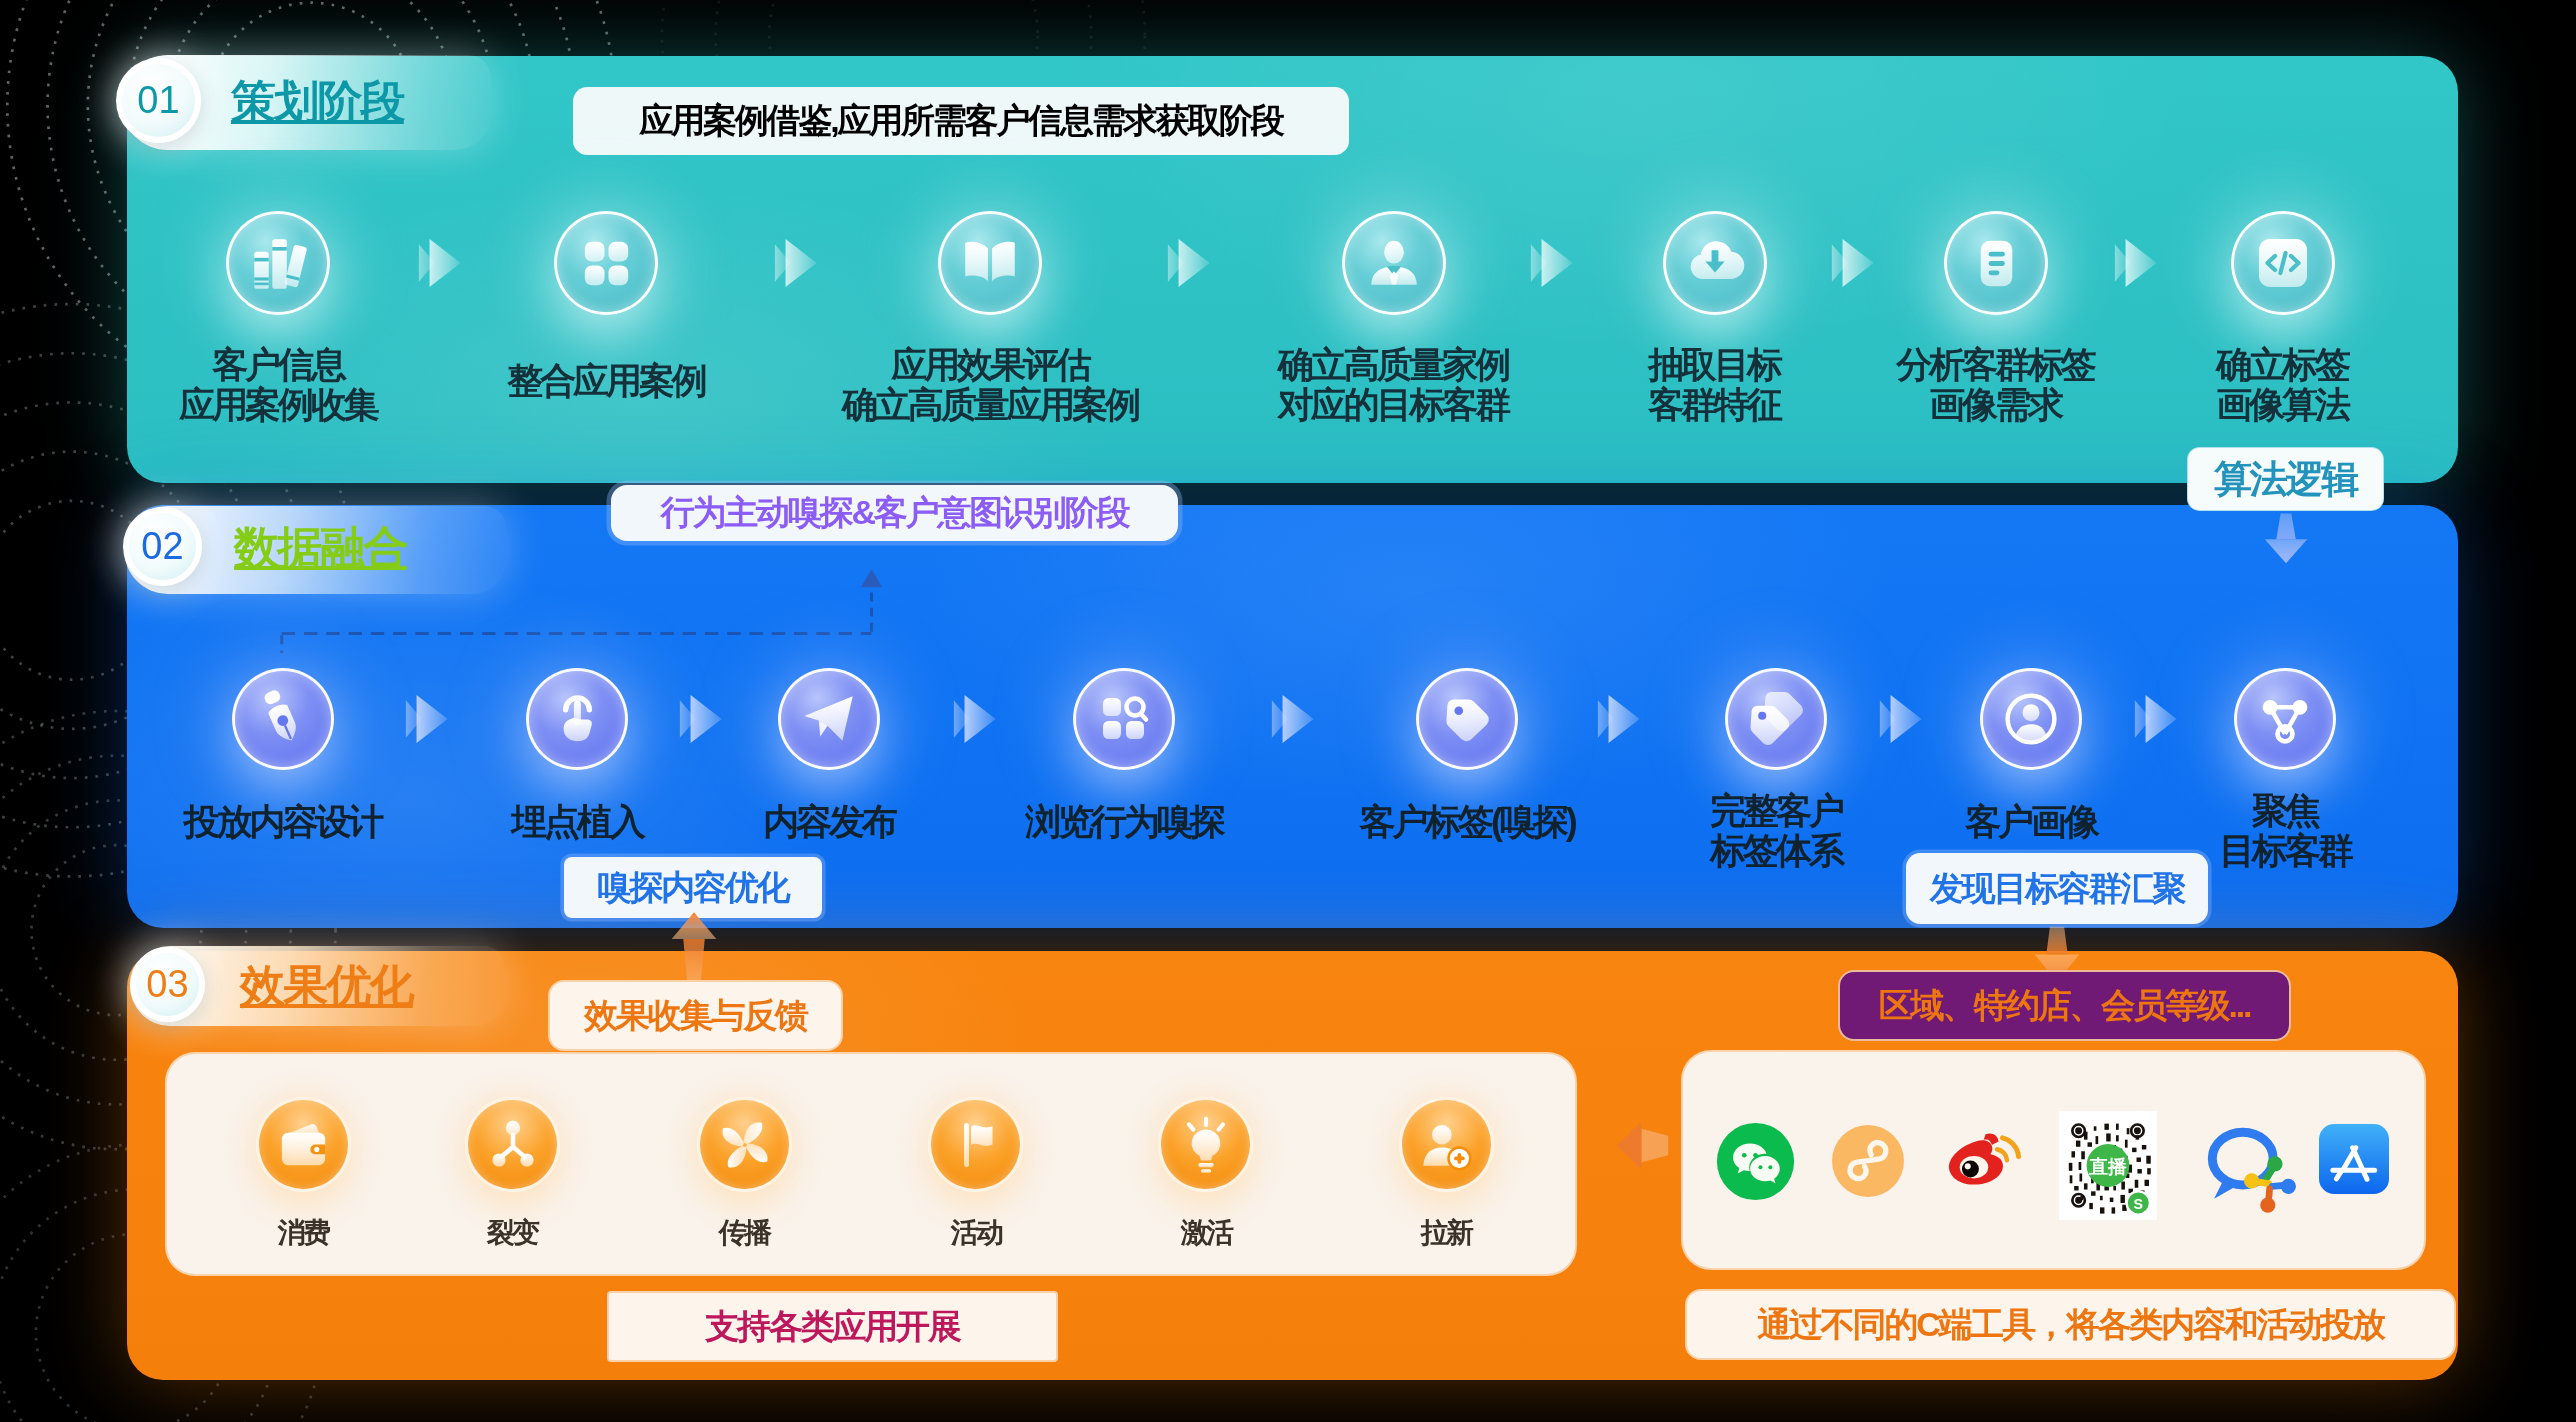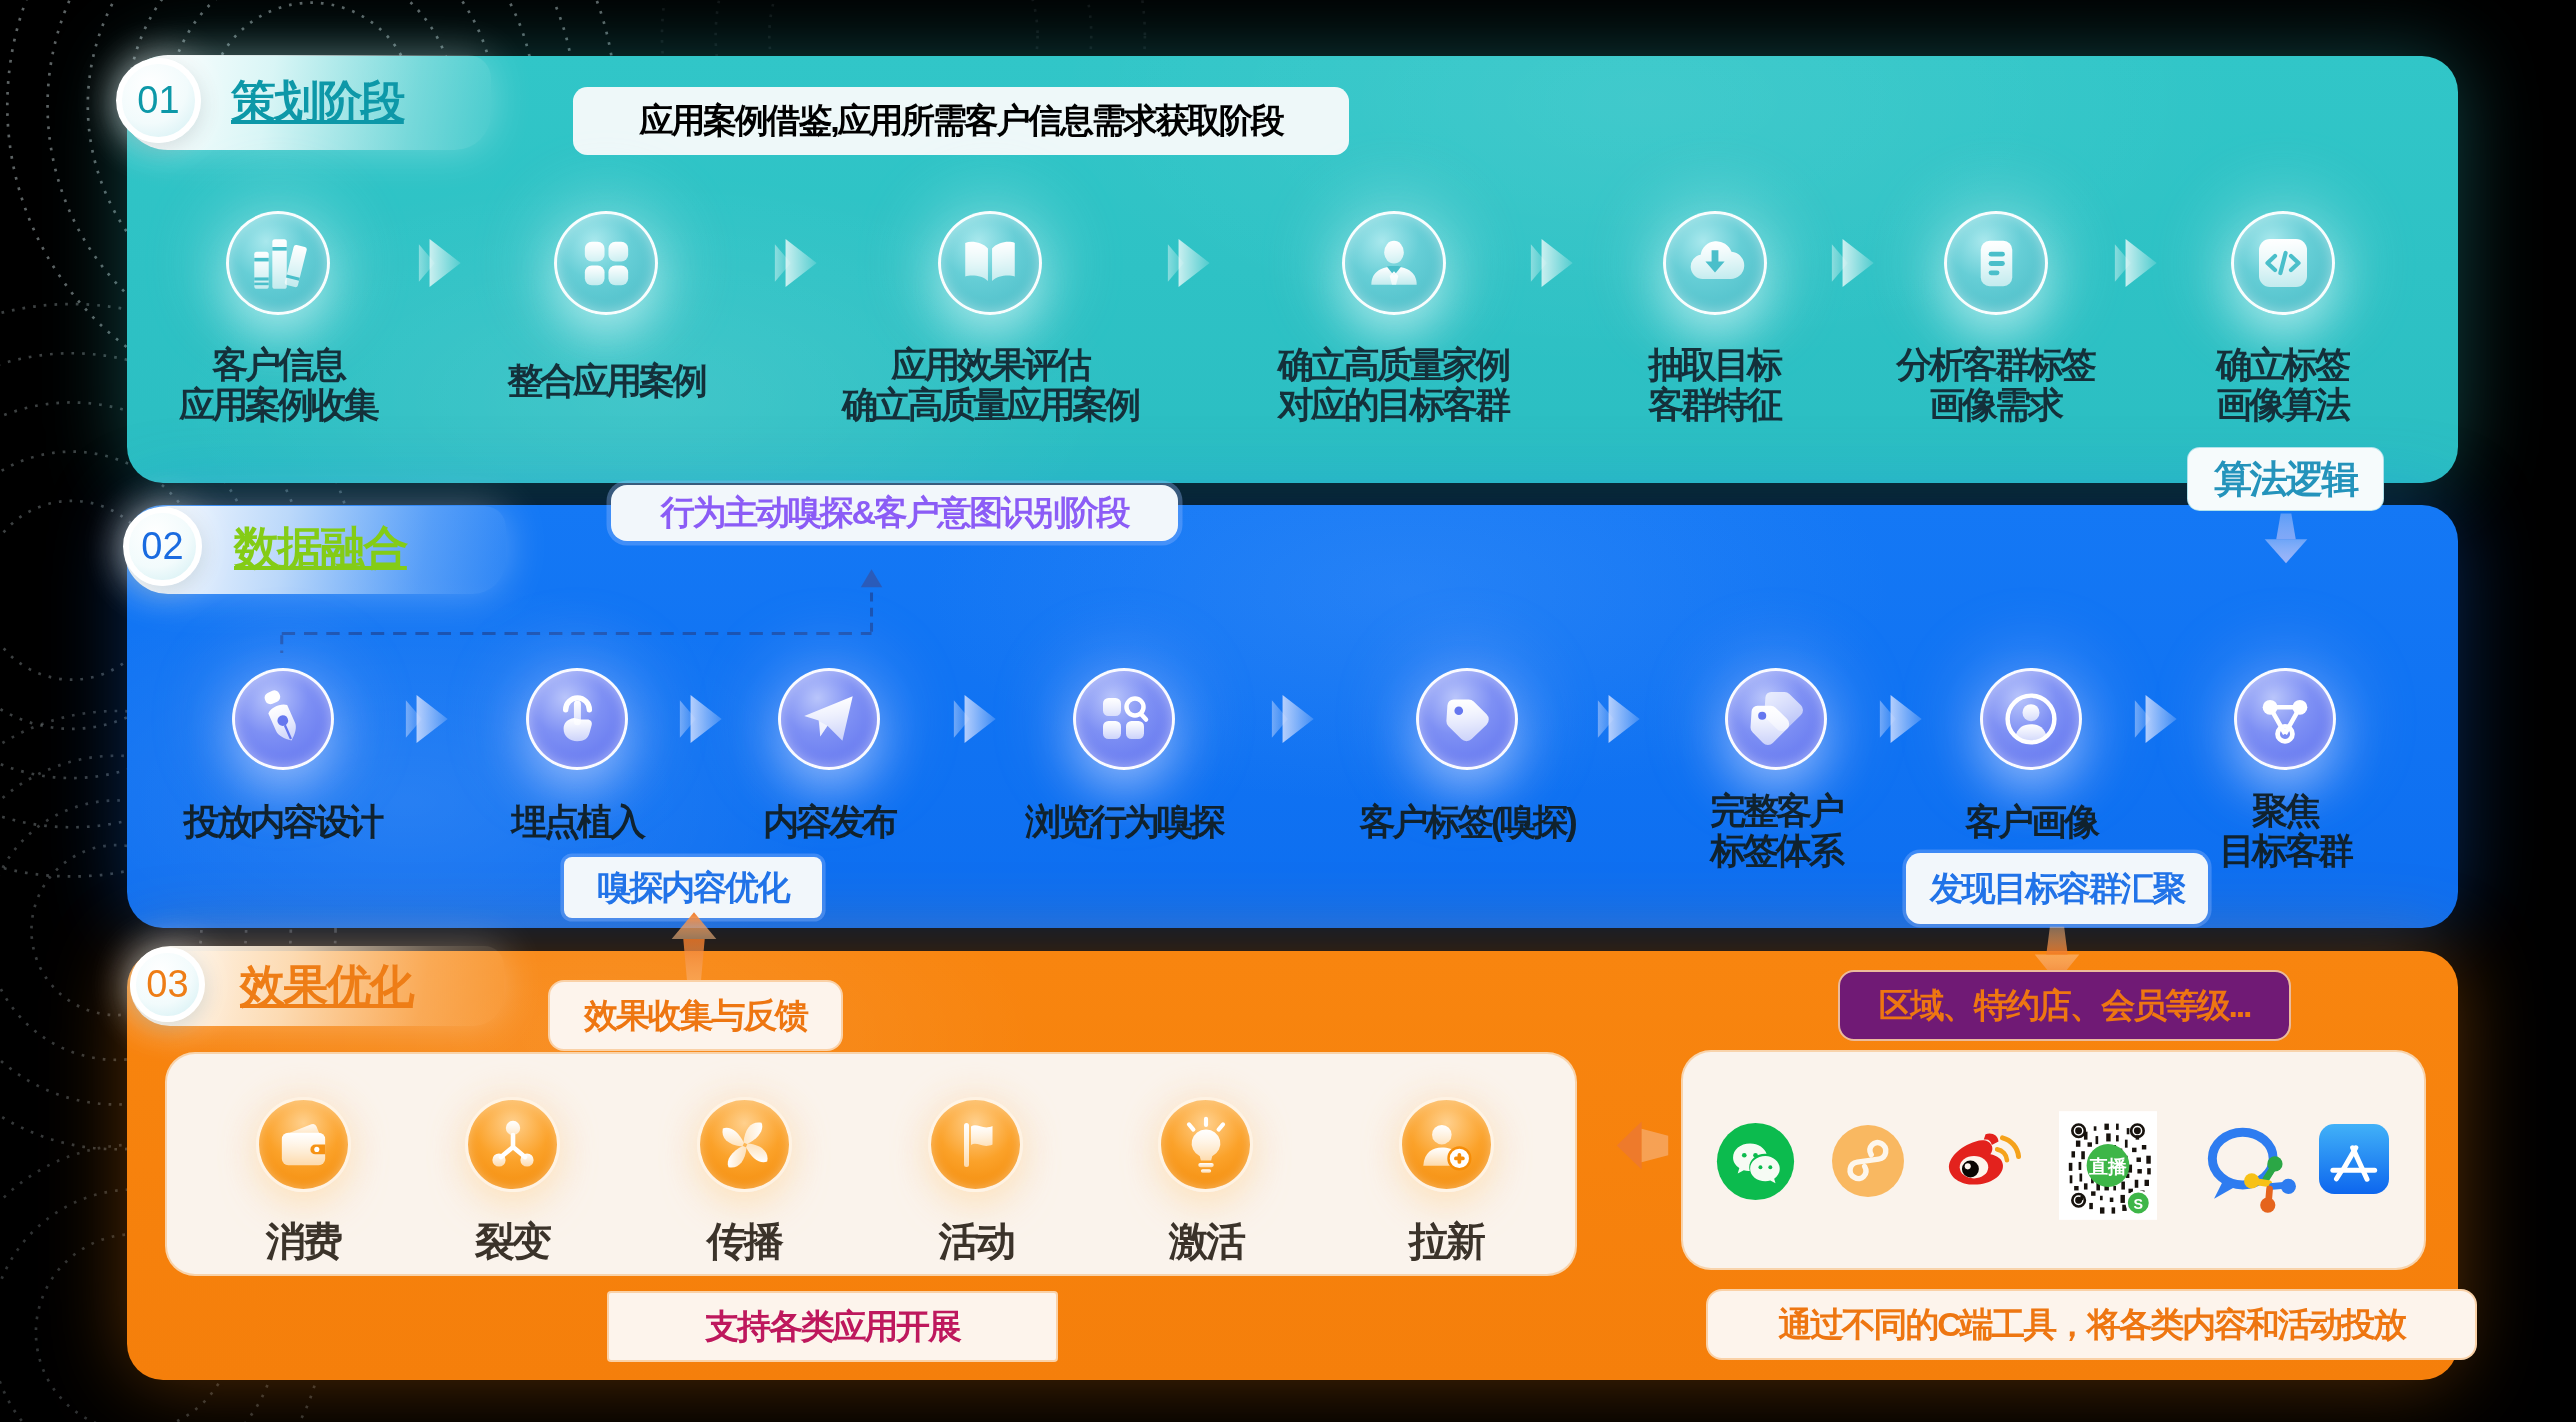--- a/index.html
+++ b/index.html
@@ -34,21 +34,21 @@
 .bub svg{display:block;}
 .bubt{border:3.6px solid rgba(255,255,255,0.96);
   background:radial-gradient(circle at 38% 28%,#a9e8ed 0%,#66ced6 40%,#46bac5 100%);
   box-shadow:0 23px 49px -5.4px rgba(225,250,252,0.6),0 0 63px 19.7px rgba(205,242,246,0.3),inset 0 0 12.5px rgba(255,255,255,0.45);}
 .bubb{border:3.6px solid rgba(255,255,255,0.96);
   background:radial-gradient(circle at 38% 28%,#b9c5fb 0%,#7e90f4 40%,#5a6eee 100%);
   box-shadow:0 23px 49px -5.4px rgba(200,215,255,0.6),0 0 63px 19.7px rgba(165,190,255,0.3),inset 0 0 12.5px rgba(255,255,255,0.45);}
 .bubo{border:3.6px solid rgba(255,248,238,0.95);
   background:radial-gradient(circle at 50% 26%,#ffd08d 0%,#fba22a 48%,#f18501 100%);
   box-shadow:0 18px 38px -5.4px rgba(255,225,180,0.65),0 0 34px 3.6px rgba(255,215,165,0.4),inset 0 0 10.7px rgba(255,255,255,0.4);}
-.olab{position:absolute;text-align:center;font-size:40px;letter-spacing:-2.7px;font-weight:bold;color:#3b332a;width:268px;}
+.olab{position:absolute;text-align:center;font-size:28px;letter-spacing:-2.7px;font-weight:bold;color:#3b332a;width:268px;}
 .blab{position:absolute;text-align:center;font-size:36px;line-height:40px;letter-spacing:-3.1px;font-weight:bold;color:#10222e;width:572px;}
 </style></head><body>
 <div id="stage">
 
 <svg class="abs" style="left:0;top:0" width="2576" height="1422" viewBox="0 0 2880 1590">
       <circle cx="348" cy="118" r="115" fill="none" stroke="#aab4b6" stroke-width="3" stroke-dasharray="3 9" opacity="0.55"></circle>
       <circle cx="348" cy="118" r="160" fill="none" stroke="#aab4b6" stroke-width="3" stroke-dasharray="3 9" opacity="0.55"></circle>
       <circle cx="348" cy="118" r="205" fill="none" stroke="#aab4b6" stroke-width="3" stroke-dasharray="3 9" opacity="0.55"></circle>
       <circle cx="348" cy="118" r="250" fill="none" stroke="#aab4b6" stroke-width="3" stroke-dasharray="3 9" opacity="0.55"></circle>
       <circle cx="348" cy="118" r="295" fill="none" stroke="#aab4b6" stroke-width="3" stroke-dasharray="3 9" opacity="0.55"></circle>
@@ -396,21 +396,21 @@
 <rect x="38.8" y="43.2" width="10.4" height="3.6" rx="1.8" fill="#f68d08"></rect>
 <rect x="42.2" y="39.8" width="3.6" height="10.4" rx="1.8" fill="#f68d08"></rect>
 </svg>
     </div>
 <div class="olab" style="left:1312px;top:1214px;">拉新</div>
 <svg class="abs" style="left:1615px;top:1114px" width="55" height="63" viewBox="0 0 62 70">
 <polygon points="2,35 30,8 30,62" fill="#ee7a2b"></polygon>
 <polygon points="30,16 30,54 60,46 60,24" fill="#f6a967" opacity="0.8"></polygon>
 </svg>
 <div class="wbox" style="left:607px;top:1291px;width:447px;height:67px;background:#fdf4ec;color:#be185d;border-radius:4px;border:2.7px solid rgba(250,205,160,0.9);">支持各类应用开展</div>
-<div class="wbox" style="left:1685px;top:1289px;width:767px;height:67px;background:#fdf4ec;color:#ee7611;border-radius:16px;border:2.7px solid rgba(250,205,160,0.9);margin-left:21px;">通过不同的C端工具，将各类内容和活动投放</div>
+<div class="wbox" style="left:1685px;top:1289px;width:767px;height:67px;background:#fdf4ec;color:#ee7611;border-radius:16px;border:2.7px solid rgba(250,205,160,0.9);">通过不同的C端工具，将各类内容和活动投放</div>
 <svg class="abs" style="left:1716px;top:1122px" width="79" height="79" viewBox="0 0 88 88">
 <circle cx="44" cy="44" r="43" fill="#0cbb4e"></circle>
 <path fill="#f6fbf4" d="M38 24 c-11 0 -19 7 -19 15.5 c0 5 2.8 9 7 11.8 l-1.8 6 l6.8 -3.6 c2 0.6 4.3 1 6.6 0.8 c-0.4 -1.3 -0.6 -2.6 -0.6 -4 c0 -8.4 8 -15 17.5 -15 c0.6 0 1.2 0 1.8 0.1 C54.6 29.3 47.1 24 38 24 Z"></path>
 <path fill="#f6fbf4" d="M55 38 c-9.4 0 -17 6.3 -17 14 c0 7.8 7.6 14 17 14 c1.9 0 3.8 -0.3 5.5 -0.8 l5.8 3 l-1.5 -5.1 c3.8 -2.6 6.2 -6.6 6.2 -11.1 C71 44.3 63.4 38 55 38 Z"></path>
 <circle cx="31.5" cy="37" r="2.6" fill="#0cbb4e"></circle>
       <circle cx="44" cy="37" r="2.6" fill="#0cbb4e"></circle>
 <circle cx="49.5" cy="50.5" r="2.2" fill="#0cbb4e"></circle>
       <circle cx="60.5" cy="50.5" r="2.2" fill="#0cbb4e"></circle>
 </svg>
 <svg class="abs" style="left:1832px;top:1125px" width="72" height="72" viewBox="0 0 80 80">

